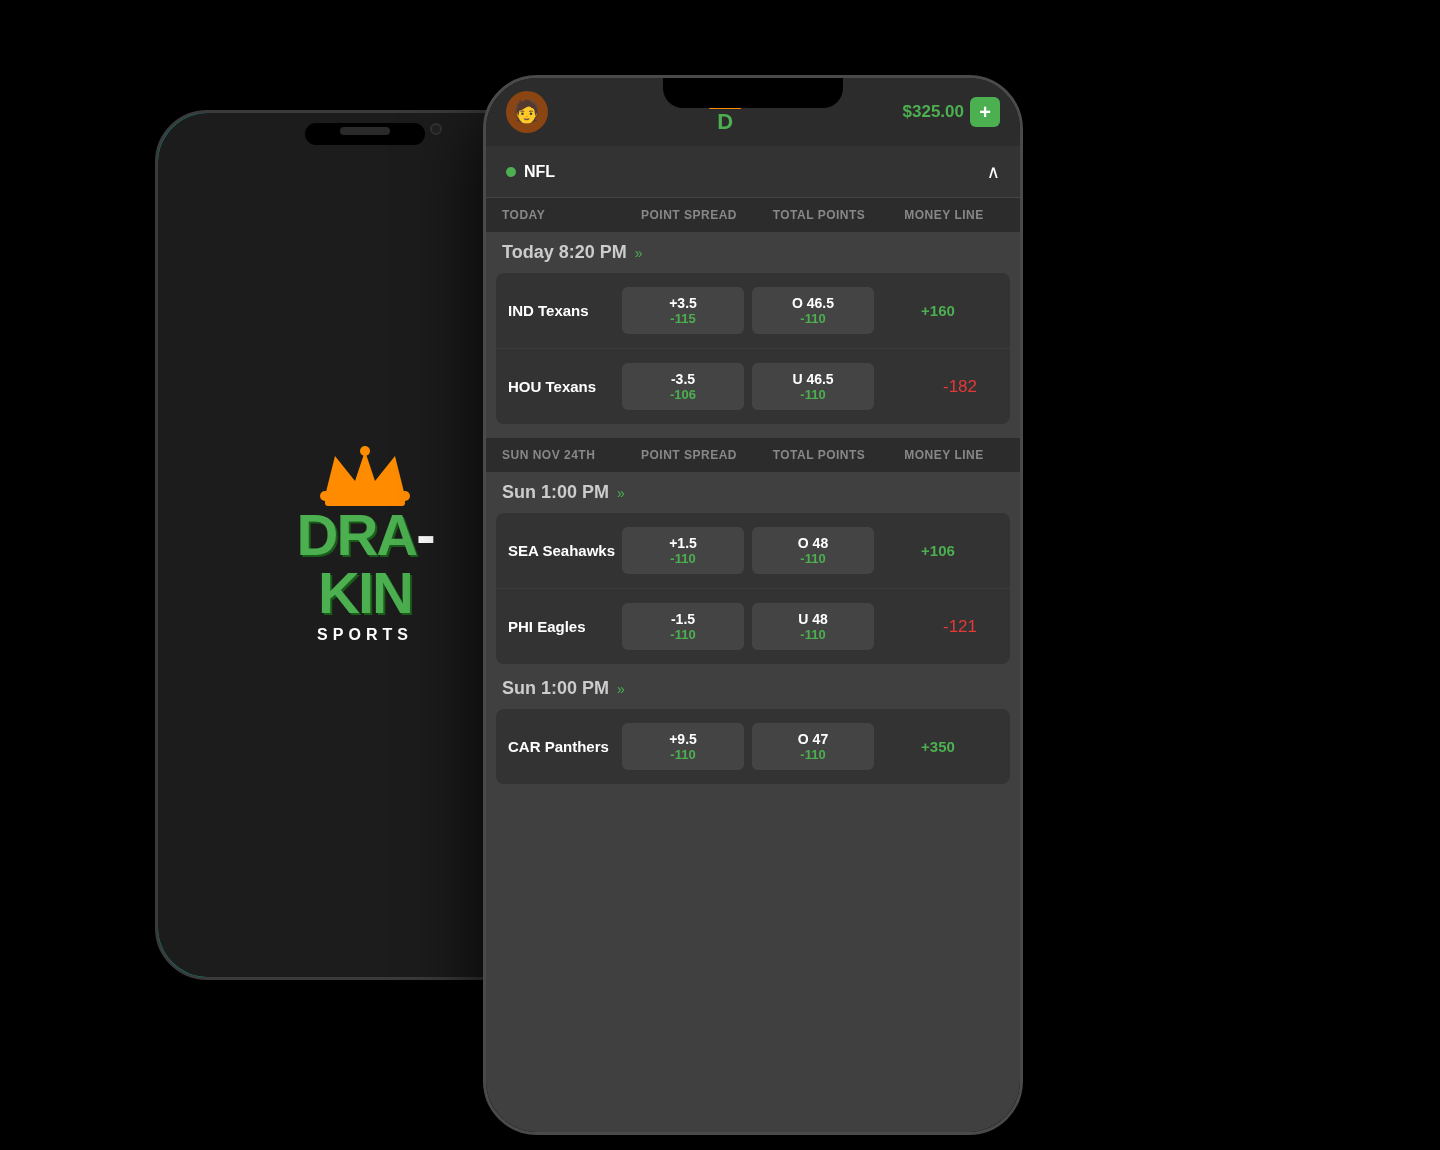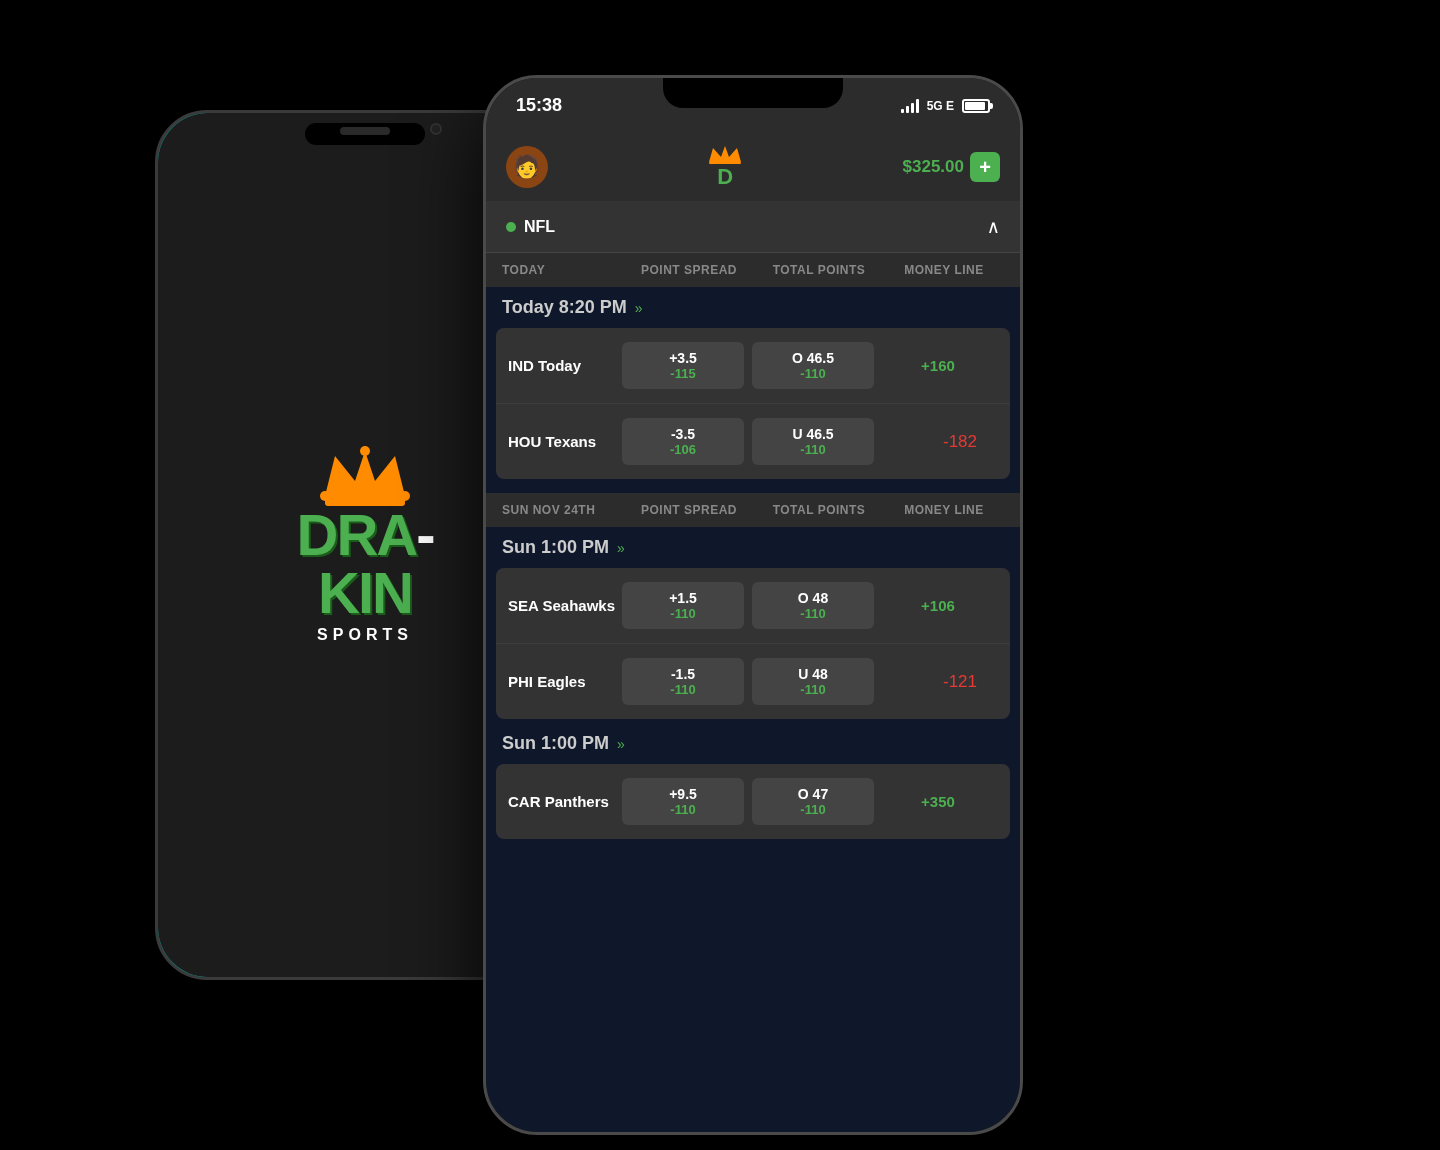--- a/index.html
+++ b/index.html
@@ -278,21 +278,21 @@
       bottom: 0;
       left: 18px;
       right: 18px;
       height: 2px;
       background: #4caf50;
     }
     
     .content-area {
       flex: 1;
       overflow-y: auto;
-      background: #0f172a;
+      background: #404040;
     }
     .content-area::-webkit-scrollbar { display: none; }
     
     .section-header {
       background: #333;
       height: 52px;
       display: flex;
       align-items: center;
       justify-content: space-between;
       padding: 0 20px;
@@ -436,35 +436,20 @@
       </div>
       <div style="font-size:16px; color:#fff; letter-spacing:5px; font-weight:700; margin-top:4px;">SPORTS</div>
     </div>
   </div>
 </div>
 
 <div class="phone-front">
   <div class="notch"></div>
   <div class="phone-front-inner">
 
-    <div class="status-bar">
-      <span class="status-time">15:38</span>
-      <div class="status-right">
-        <div class="signal-bars">
-          <div class="signal-bar" style="height:4px"></div>
-          <div class="signal-bar" style="height:7px"></div>
-          <div class="signal-bar" style="height:10px"></div>
-          <div class="signal-bar" style="height:14px"></div>
-        </div>
-        <span class="signal-5g">5G E</span>
-        <div class="battery-icon">
-          <div class="battery-fill"></div>
-        </div>
-      </div>
-    </div>
 
     <div class="app-header">
       <div class="user-avatar">
         🧑
       </div>
       <div class="dk-logo-header">
 
         <svg width="36" height="20" viewBox="0 0 36 20">
           <path d="M2,18 L6,4 L14,13 L18,2 L22,13 L30,4 L34,18 Z" fill="#ff8c00"></path>
           <rect x="2" y="18" width="32" height="2" rx="1" fill="#ff8c00"></rect>
@@ -496,21 +481,21 @@
       </div>
 
       <div class="game-time-row">
         <span class="game-time-text">Today 8:20 PM</span>
         <span class="chevron-right-double">»</span>
       </div>
 
       <div class="game-matchup">
 
         <div class="team-row">
-          <span class="team-name">IND Today</span>
+          <span class="team-name">IND Texans</span>
           <div class="odds-cell">
             <span class="odds-top">+3.5</span>
             <span class="odds-bottom">-115</span>
           </div>
           <div class="odds-cell">
             <span class="odds-top">O 46.5</span>
             <span class="odds-bottom">-110</span>
           </div>
           <div class="money-line-cell">
             <span class="money-positive">+160</span>

